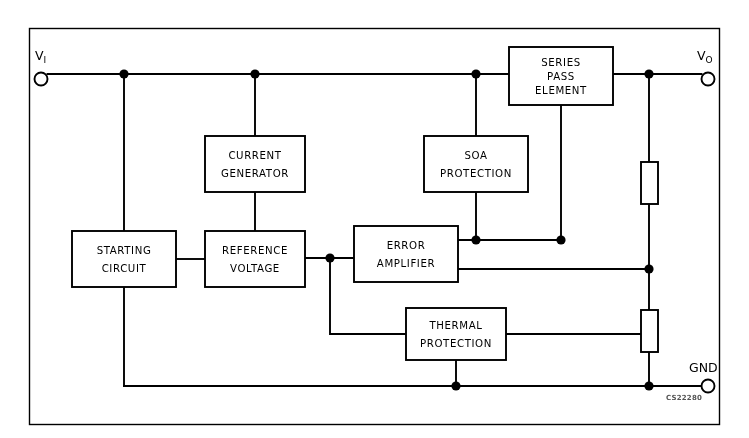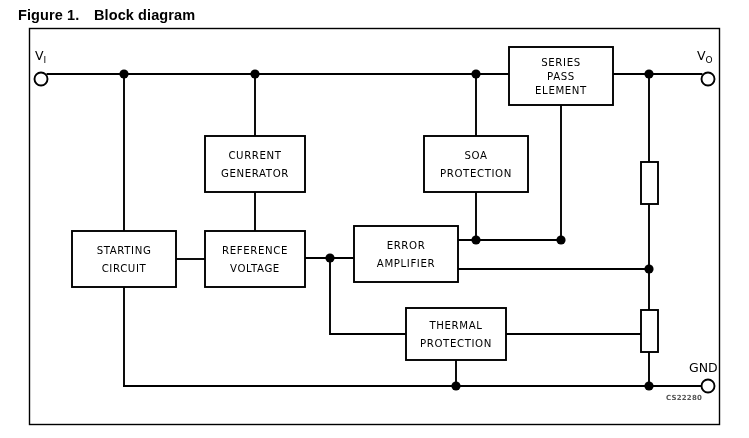--- a/index.html
+++ b/index.html
@@ -104,24 +104,20 @@
     letter-spacing: 0.2px;
     fill: #555555;
     text-anchor: middle;
   }
 </style>
 </head>
 <body>
 
 <div id="page">
 
-  <div class="caption">
-    <span class="fig-label">Figure 1.</span>
-    <span class="fig-title">Block diagram</span>
-  </div>
 
   <div id="diagram-wrap">
     <svg id="diagram" width="749" height="438" viewBox="0 0 749 438" xmlns="http://www.w3.org/2000/svg">
 
       <rect class="frame" x="29.5" y="28.5" width="690" height="396"></rect>
 
       <path class="wire" d="M 48 74 L 509 74"></path>
 
       <path class="wire" d="M 613 74 L 701 74"></path>
 

